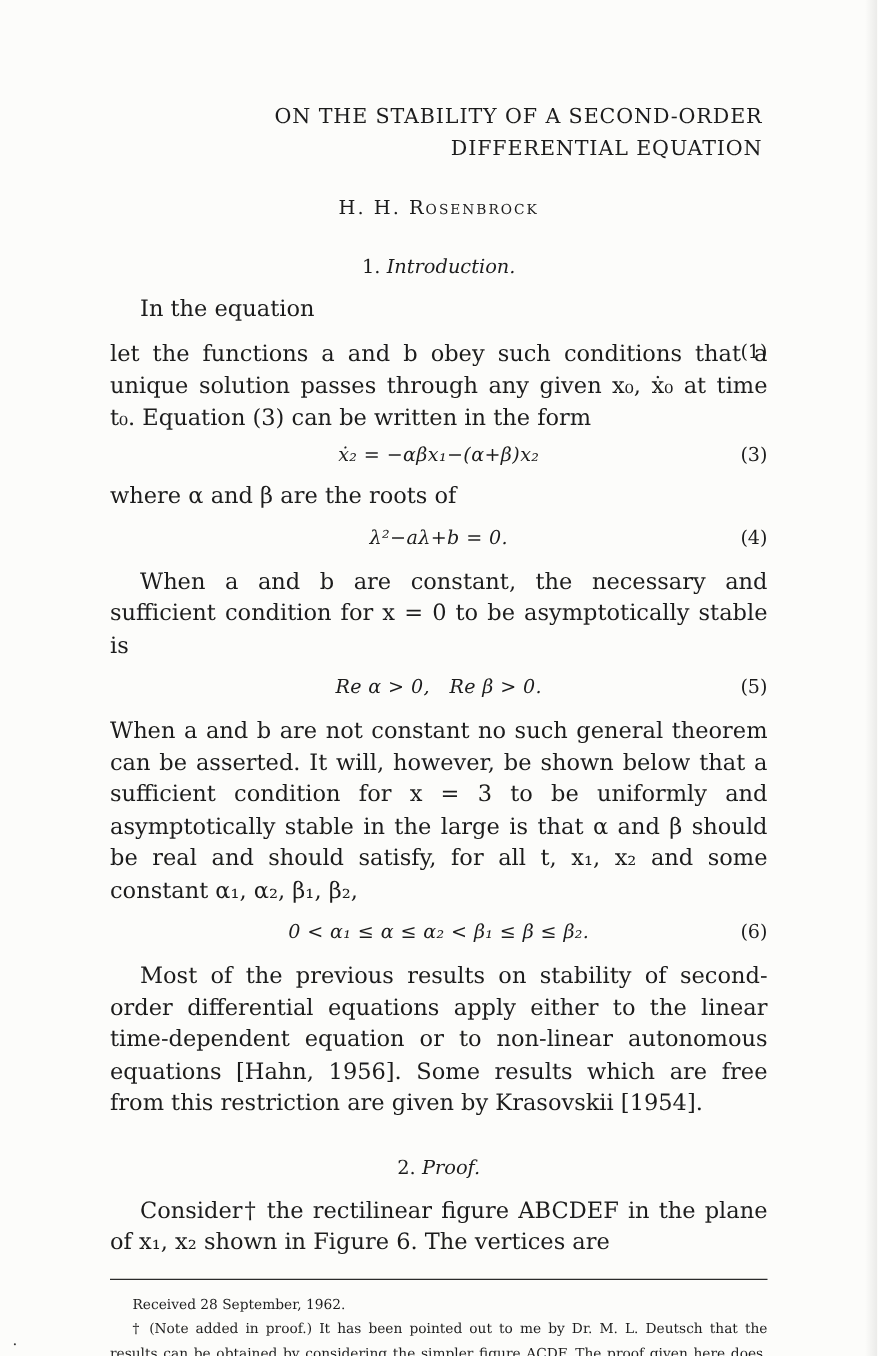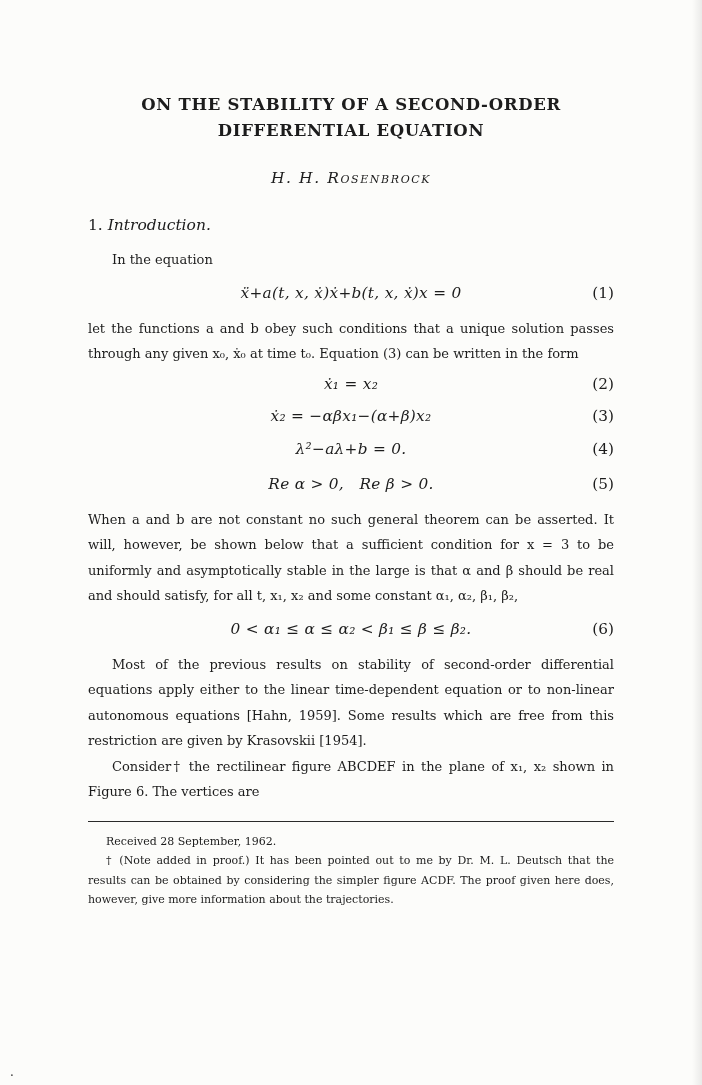--- a/index.html
+++ b/index.html
@@ -20,45 +20,45 @@
   }
   .page::after {
     content: "";
     position: absolute;
     top: 0; right: 0;
     width: 10px; height: 100%;
     background: linear-gradient(to right, rgba(0,0,0,0), rgba(0,0,0,0.07));
     pointer-events: none;
   }
   .title {
-    margin: 16px;
-    text-align: center;
+    margin: 4px;
+    text-align: right;
     font-size: 16.5px;
-    font-weight: bold;
+    font-weight: normal;
     letter-spacing: 0.7px;
     line-height: 26px;
   }
   .title span { display: block; }
   .author {
     text-align: center;
     margin-top: 25px;
     font-size: 15.5px;
     font-variant: small-caps;
     letter-spacing: 1.6px;
-    font-style: italic;
   }
   .section-heading {
+    text-align: center;
     margin-top: 29px;
     margin-bottom: 13px;
     font-size: 15.5px;
   }
   .sec-title { font-style: italic; }
   p.body-par {
     margin: 0;
-    font-size: 13px;
+    font-size: 18px;
     line-height: 25.5px;
     text-align: justify;
   }
   p.indent { text-indent: 24px; }
   p.short { text-align: left; }
   .equation {
     position: relative;
     text-align: center;
     font-size: 15.3px;
     line-height: 25px;
@@ -107,57 +107,58 @@
   <div class="author">H. H. Rosenbrock</div>
 
   <div class="section-heading">
     <span class="sec-num">1.</span>
     <span class="sec-title">Introduction.</span>
   </div>
 
   <p class="body-par indent short">In the equation</p>
 
   <div class="equation">
-    <span class="eq-body">ẍ+a(t, x, ẋ)ẋ+b(t, x, ẋ)x = 0</span>
     <span class="eq-num">(1)</span>
   </div>
 
   <p class="body-par">let the functions a and b obey such conditions that a unique solution passes through any given x₀, ẋ₀ at time t₀.  Equation (3) can be written in the form</p>
 
-  <div class="equation tight">
-    <span class="eq-body">ẋ₁ = x₂</span>
-    <span class="eq-num">(2)</span>
-  </div>
 
   <div class="equation tight">
     <span class="eq-body">ẋ₂ = −αβx₁−(α+β)x₂</span>
     <span class="eq-num">(3)</span>
   </div>
 
+  <p class="body-par short">where α and β are the roots of</p>
 
   <div class="equation">
     <span class="eq-body">λ²−aλ+b = 0.</span>
     <span class="eq-num">(4)</span>
   </div>
 
+  <p class="body-par indent">When a and b are constant, the necessary and sufficient condition for x = 0 to be asymptotically stable is</p>
 
   <div class="equation">
     <span class="eq-body">Re α &gt; 0, Re β &gt; 0.</span>
     <span class="eq-num">(5)</span>
   </div>
 
   <p class="body-par">When a and b are not constant no such general theorem can be asserted.  It will, however, be shown below that a sufficient condition for x = 3 to be uniformly and asymptotically stable in the large is that α and β should be real and should satisfy, for all t, x₁, x₂ and some constant α₁, α₂, β₁, β₂,</p>
 
   <div class="equation">
     <span class="eq-body">0 &lt; α₁ ≤ α ≤ α₂ &lt; β₁ ≤ β ≤ β₂.</span>
     <span class="eq-num">(6)</span>
   </div>
 
-  <p class="body-par indent">Most of the previous results on stability of second-order differential equations apply either to the linear time-dependent equation or to non-linear autonomous equations [Hahn, 1959].  Some results which are free from this restriction are given by Krasovskii [1954].</p>
+  <p class="body-par indent">Most of the previous results on stability of second-order differential equations apply either to the linear time-dependent equation or to non-linear autonomous equations [Hahn, 1956].  Some results which are free from this restriction are given by Krasovskii [1954].</p>
 
+  <div class="section-heading">
+    <span class="sec-num">2.</span>
+    <span class="sec-title">Proof.</span>
+  </div>
 
   <p class="body-par indent">Consider† the rectilinear figure ABCDEF in the plane of x₁, x₂ shown in Figure 6.  The vertices are</p>
 
   <div class="footnote-block">
     <hr class="footnote-rule">
     <p class="footnote first-indent">Received 28 September, 1962.</p>
     <p class="footnote first-indent">† (Note added in proof.)  It has been pointed out to me by Dr. M. L. Deutsch that the results can be obtained by considering the simpler figure ACDF.  The proof given here does, however, give more information about the trajectories.</p>
 
   </div>
 

